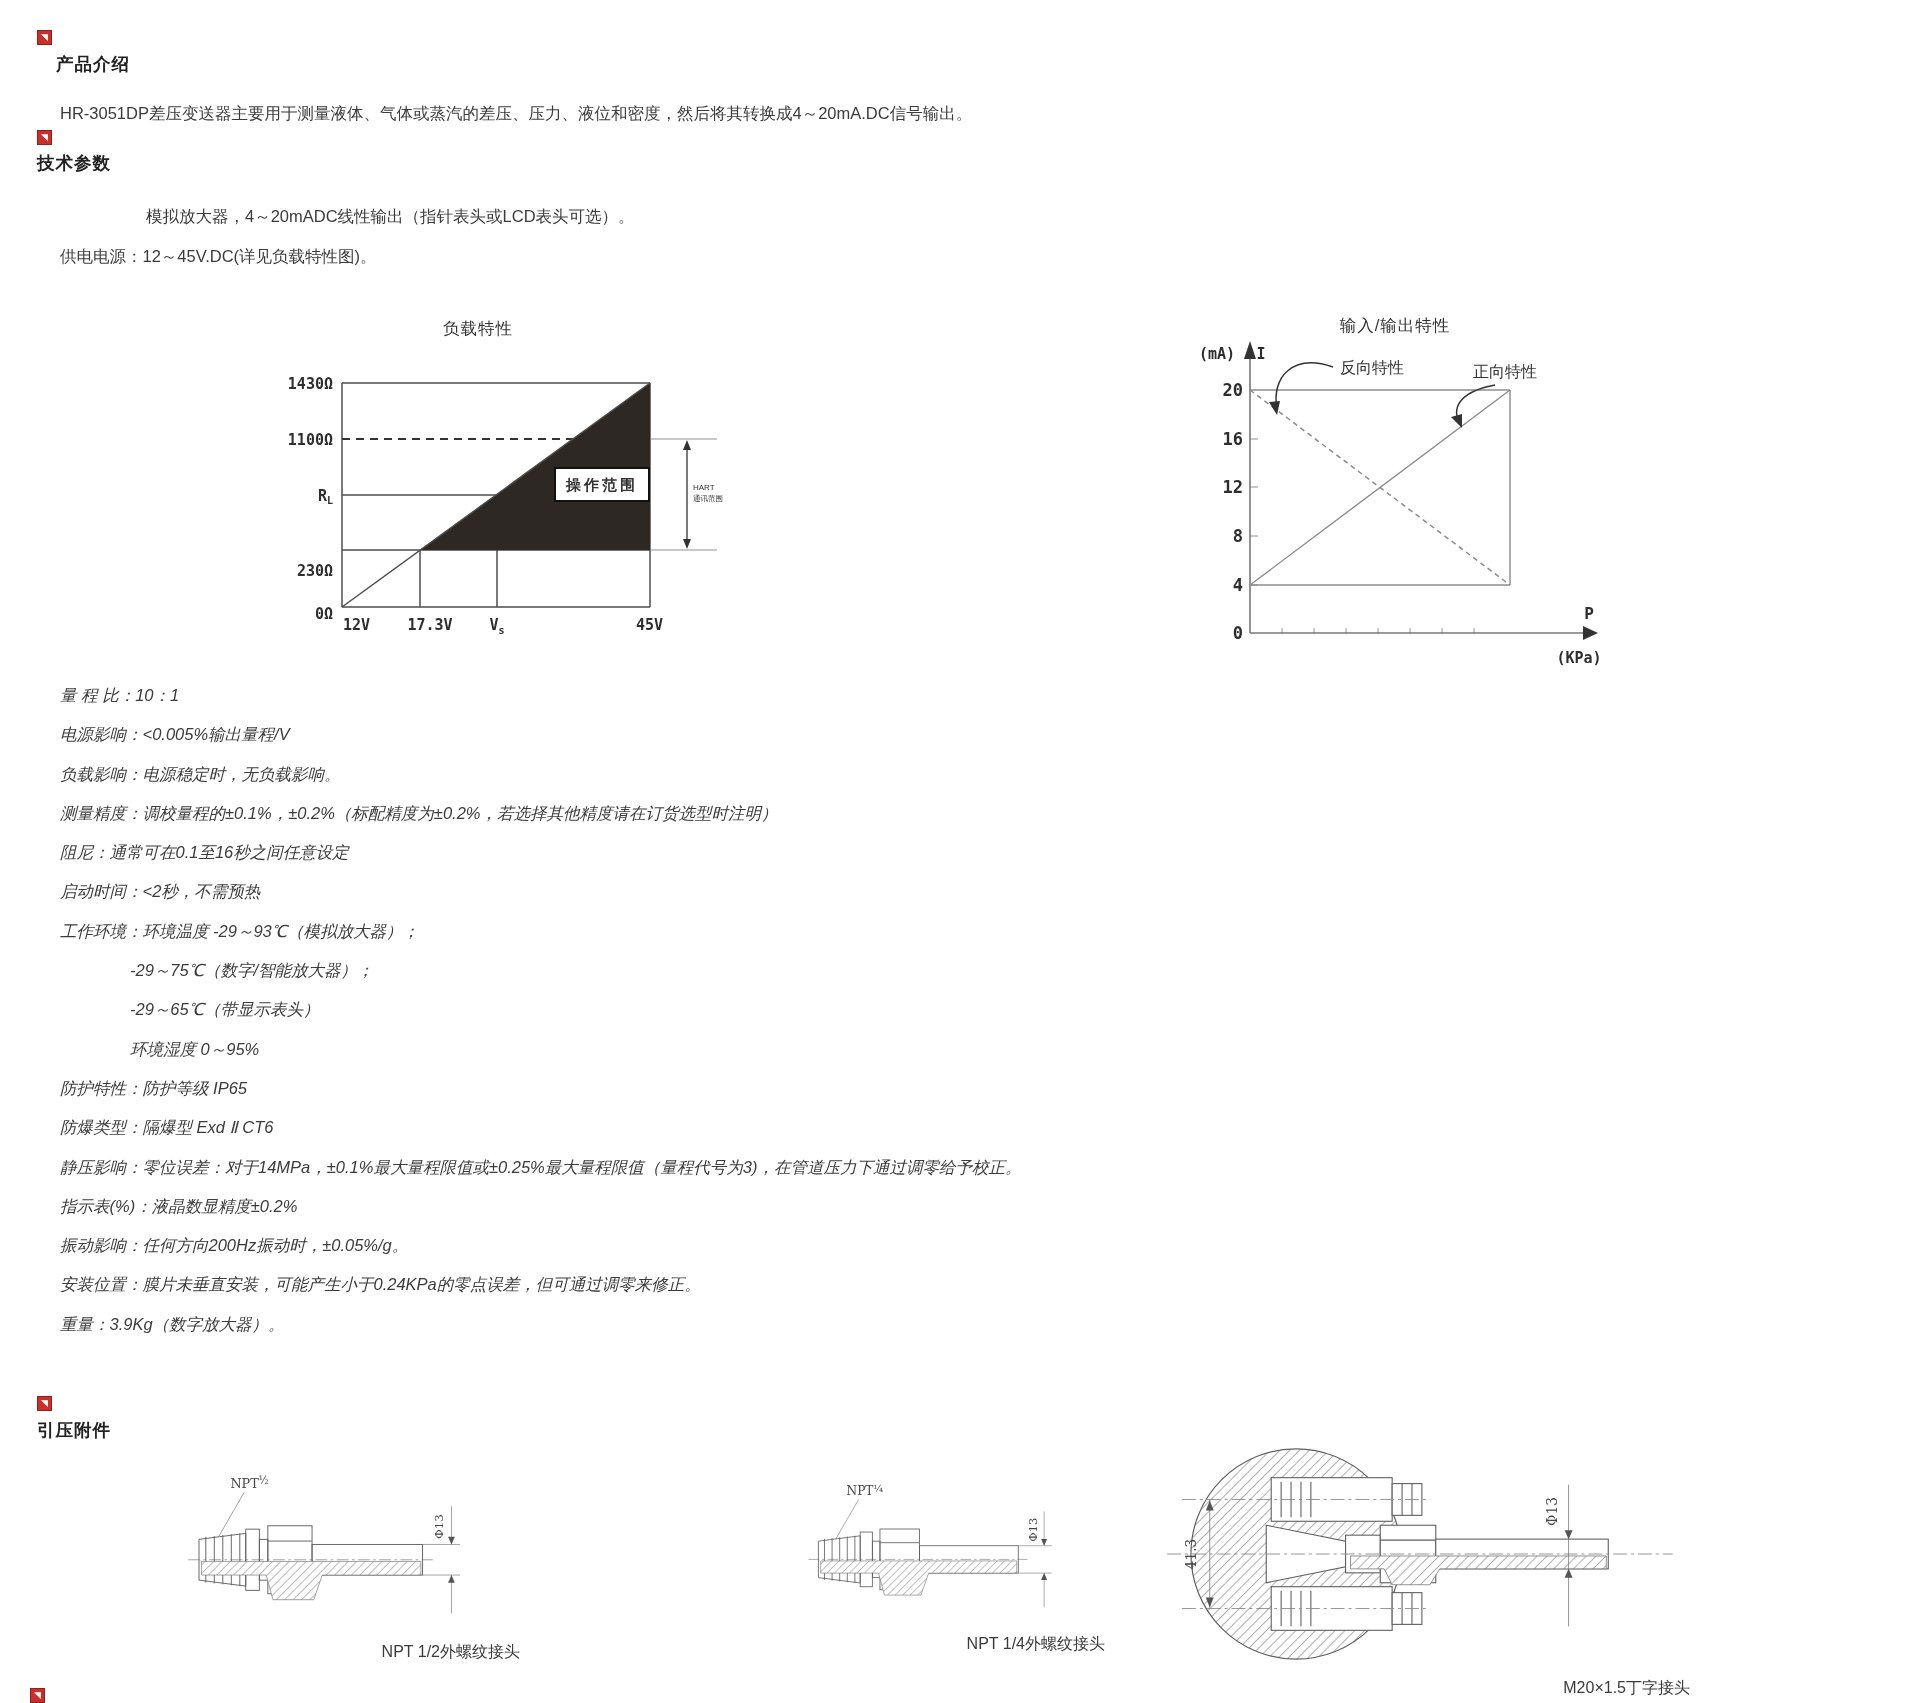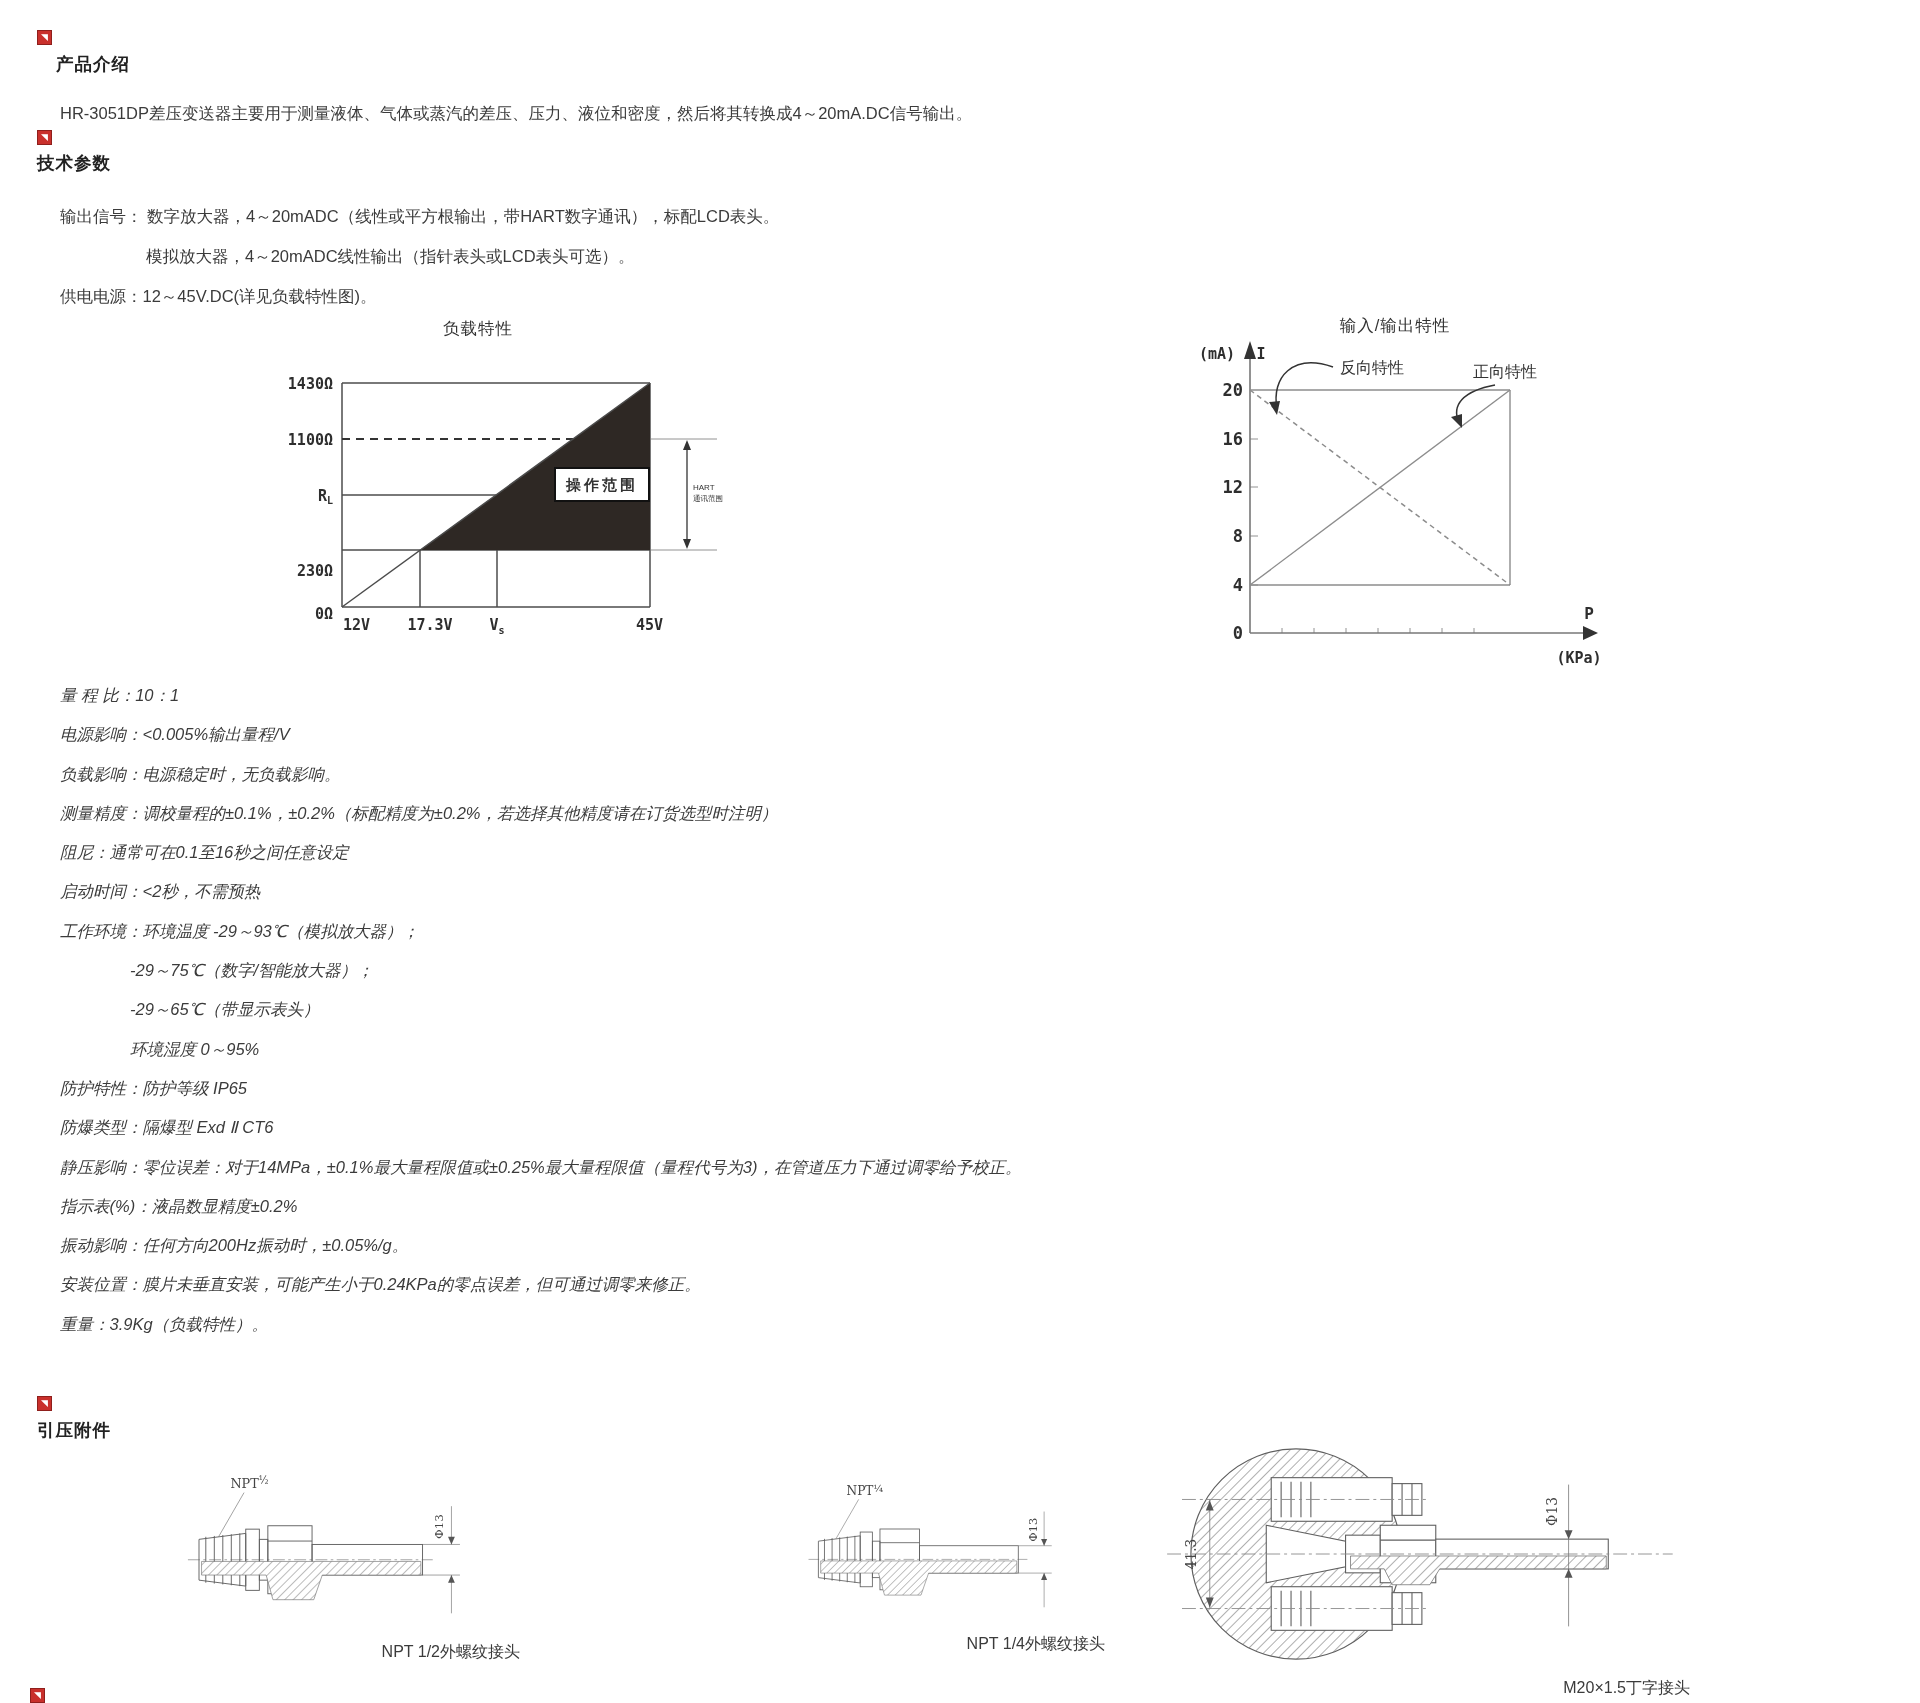--- a/index.html
+++ b/index.html
@@ -43,21 +43,20 @@
   </svg>
 
   <div class="bullet" style="left:37px;top:30px;">◥</div>
   <div class="h-sec" style="left:37px;top:52px;margin-left:19px;">产品介绍</div>
   <div class="body-line" style="left:60px;top:103px;">HR-3051DP差压变送器主要用于测量液体、气体或蒸汽的差压、压力、液位和密度，然后将其转换成4～20mA.DC信号输出。</div>
 
   <div class="bullet" style="left:37px;top:130px;">◥</div>
   <div class="h-sec" style="left:37px;top:151px;">技术参数</div>
 
   <div class="toplines">
-    <div class="tline">输出信号：  数字放大器，4～20mADC（线性或平方根输出，带HART数字通讯），标配LCD表头。</div>
     <div class="tline ind">模拟放大器，4～20mADC线性输出（指针表头或LCD表头可选）。</div>
     <div class="tline">供电电源：12～45V.DC(详见负载特性图)。</div>
   </div>
 
   <div class="chart" style="left:225px;top:318px;">
     <svg viewBox="0 0 500 340" width="500" height="340">
       <text class="ctitle" x="253" y="16" text-anchor="middle">负载特性</text>
 
       <line class="gline" x1="117" y1="65" x2="425" y2="65"></line>
       <line class="gline" x1="117" y1="65" x2="117" y2="289"></line>
@@ -155,21 +154,21 @@
     <div class="pline">工作环境：环境温度  -29～93℃（模拟放大器）；</div>
     <div class="pline ind">-29～75℃（数字/智能放大器）；</div>
     <div class="pline ind">-29～65℃（带显示表头）</div>
     <div class="pline ind">环境湿度  0～95%</div>
     <div class="pline">防护特性：防护等级  IP65</div>
     <div class="pline">防爆类型：隔爆型   Exd Ⅱ CT6</div>
     <div class="pline">静压影响：零位误差：对于14MPa，±0.1%最大量程限值或±0.25%最大量程限值（量程代号为3)，在管道压力下通过调零给予校正。</div>
     <div class="pline">指示表(%)：液晶数显精度±0.2%</div>
     <div class="pline">振动影响：任何方向200Hz振动时，±0.05%/g。</div>
     <div class="pline">安装位置：膜片未垂直安装，可能产生小于0.24KPa的零点误差，但可通过调零来修正。</div>
-    <div class="pline">重量：3.9Kg（负载特性）。</div>
+    <div class="pline">重量：3.9Kg（数字放大器）。</div>
   </div>
 
   <div class="bullet" style="left:37px;top:1396px;">◥</div>
   <div class="h-sec" style="left:37px;top:1418px;">引压附件</div>
 
   <div class="fit" style="left:150px;top:1462px;width:370px;">
     <svg viewBox="0 0 370 200" width="370" height="170">
       <line class="cl" x1="12" y1="115" x2="300" y2="115"></line>
       <polygon class="dln" points="25,91 80,84 80,146 25,139"></polygon>
       <line class="dln" x1="33" y1="88" x2="33" y2="142"></line>

